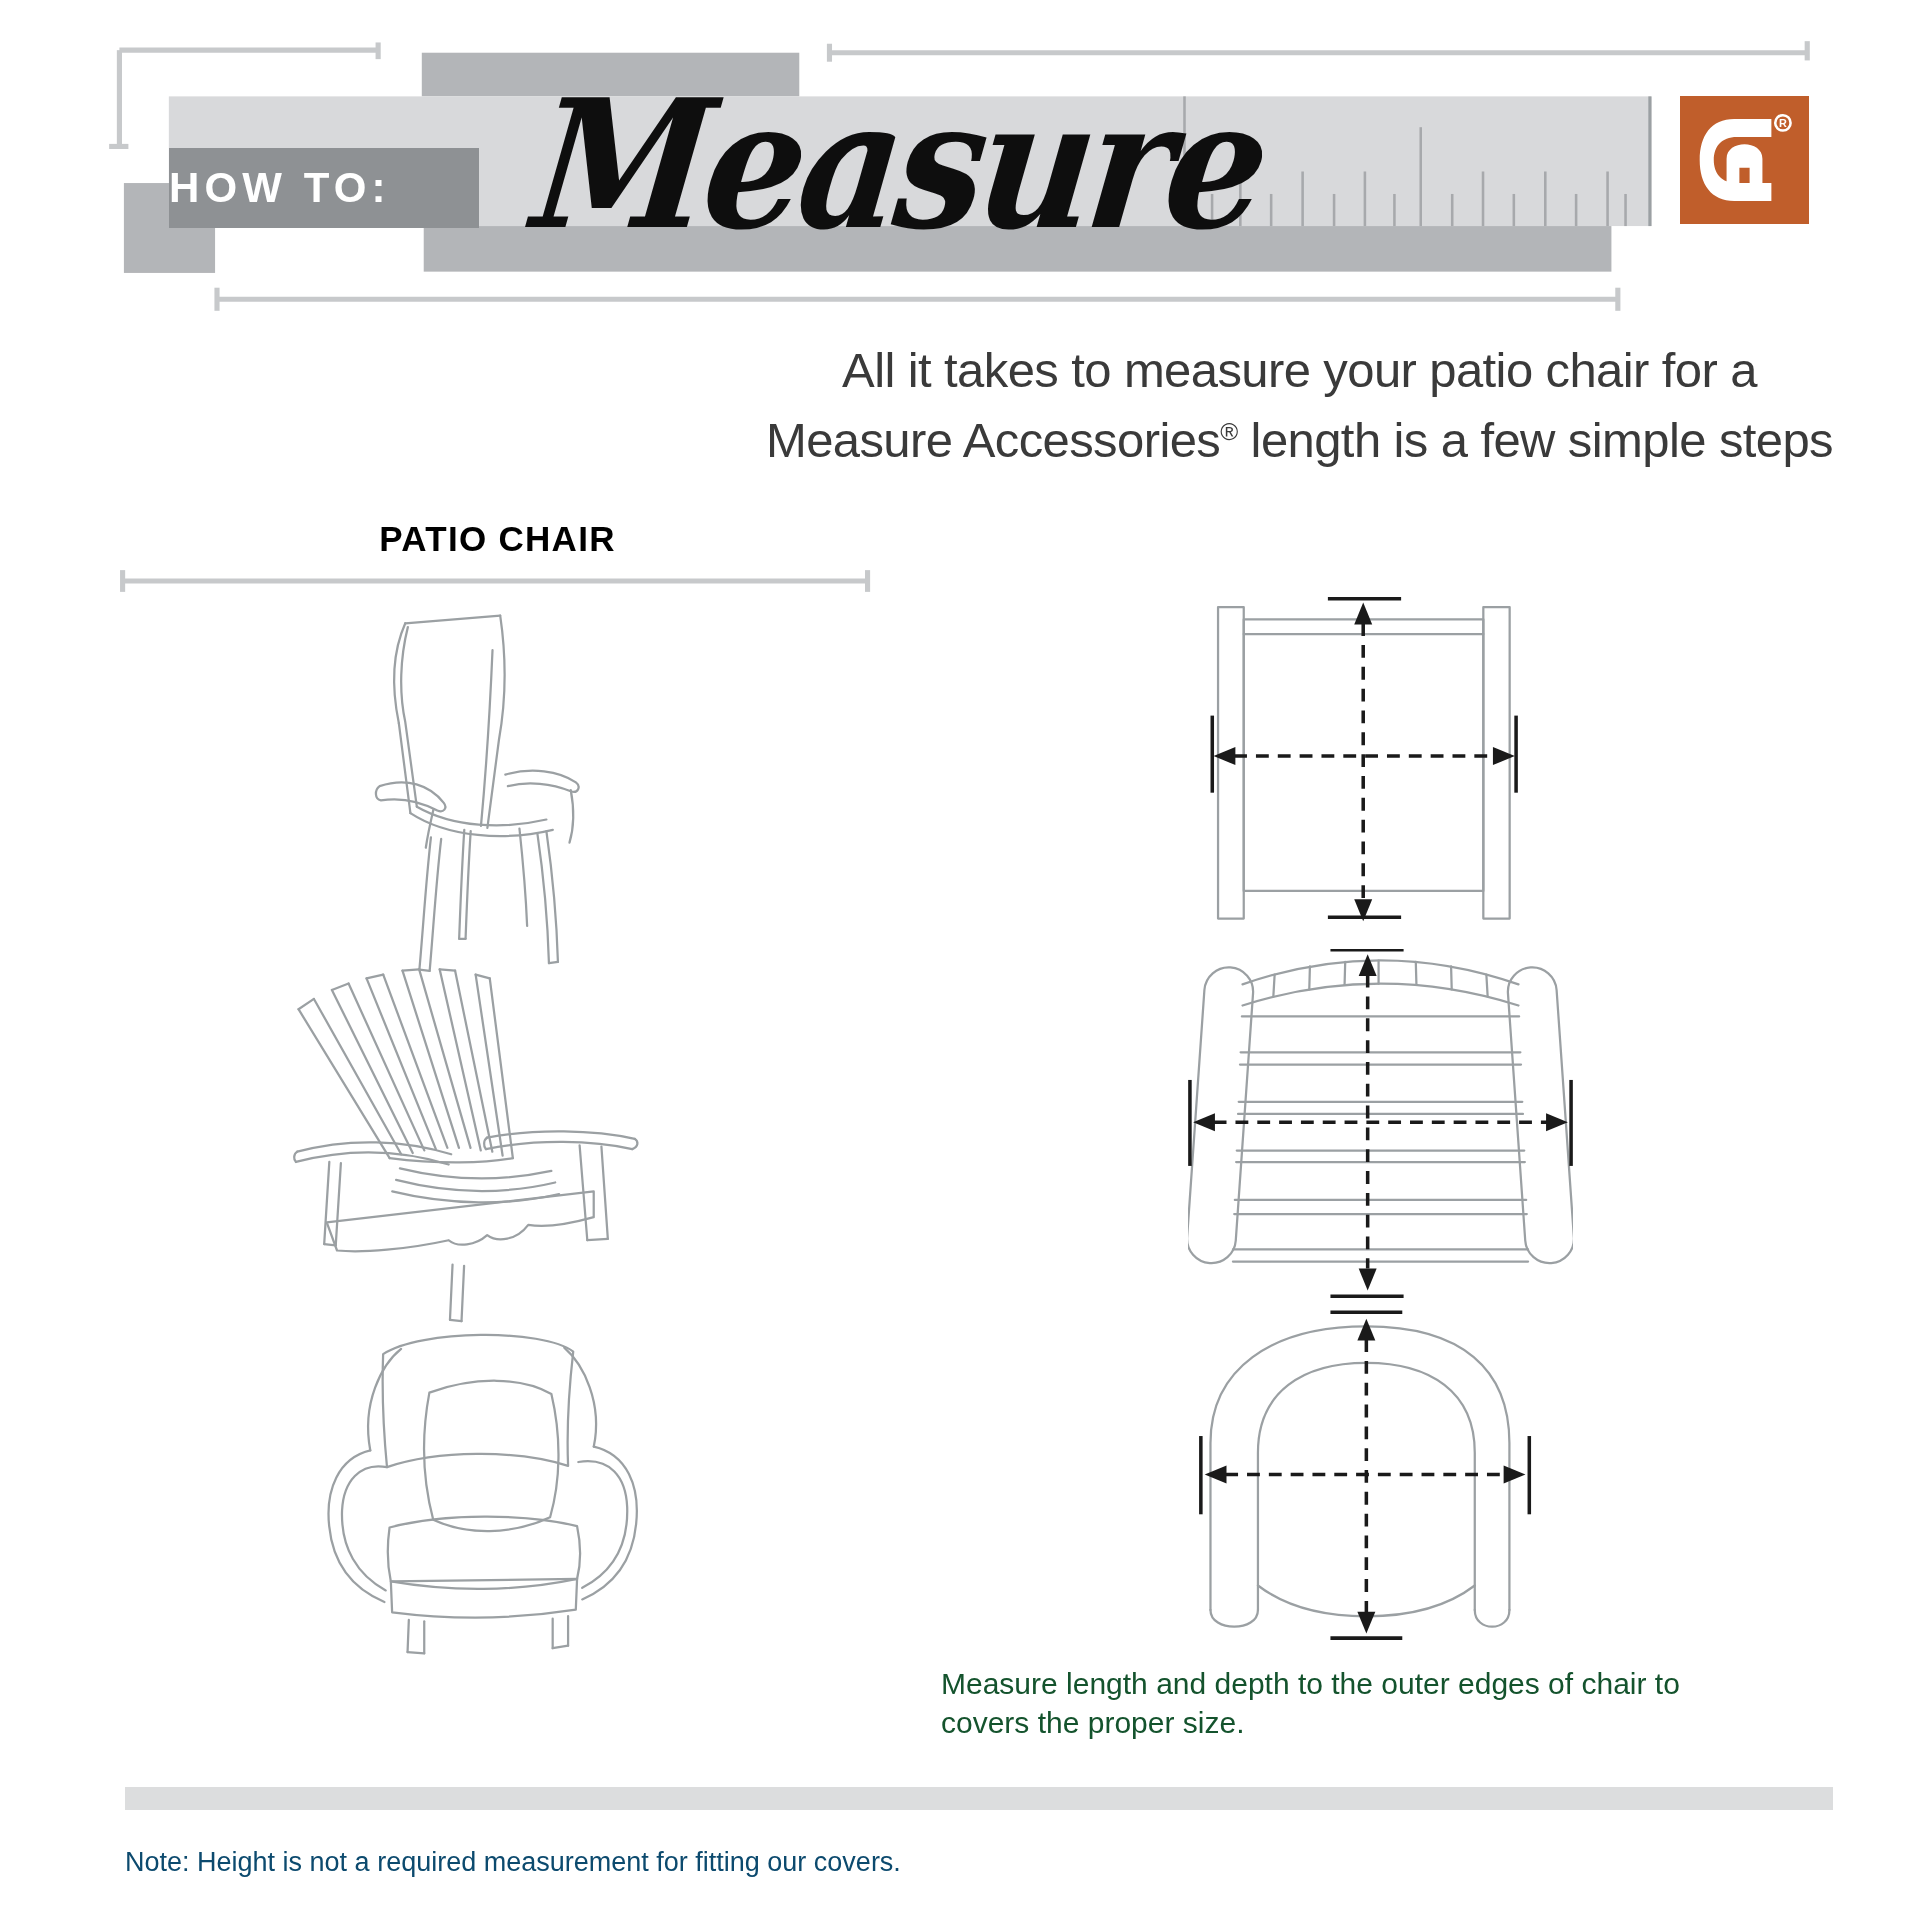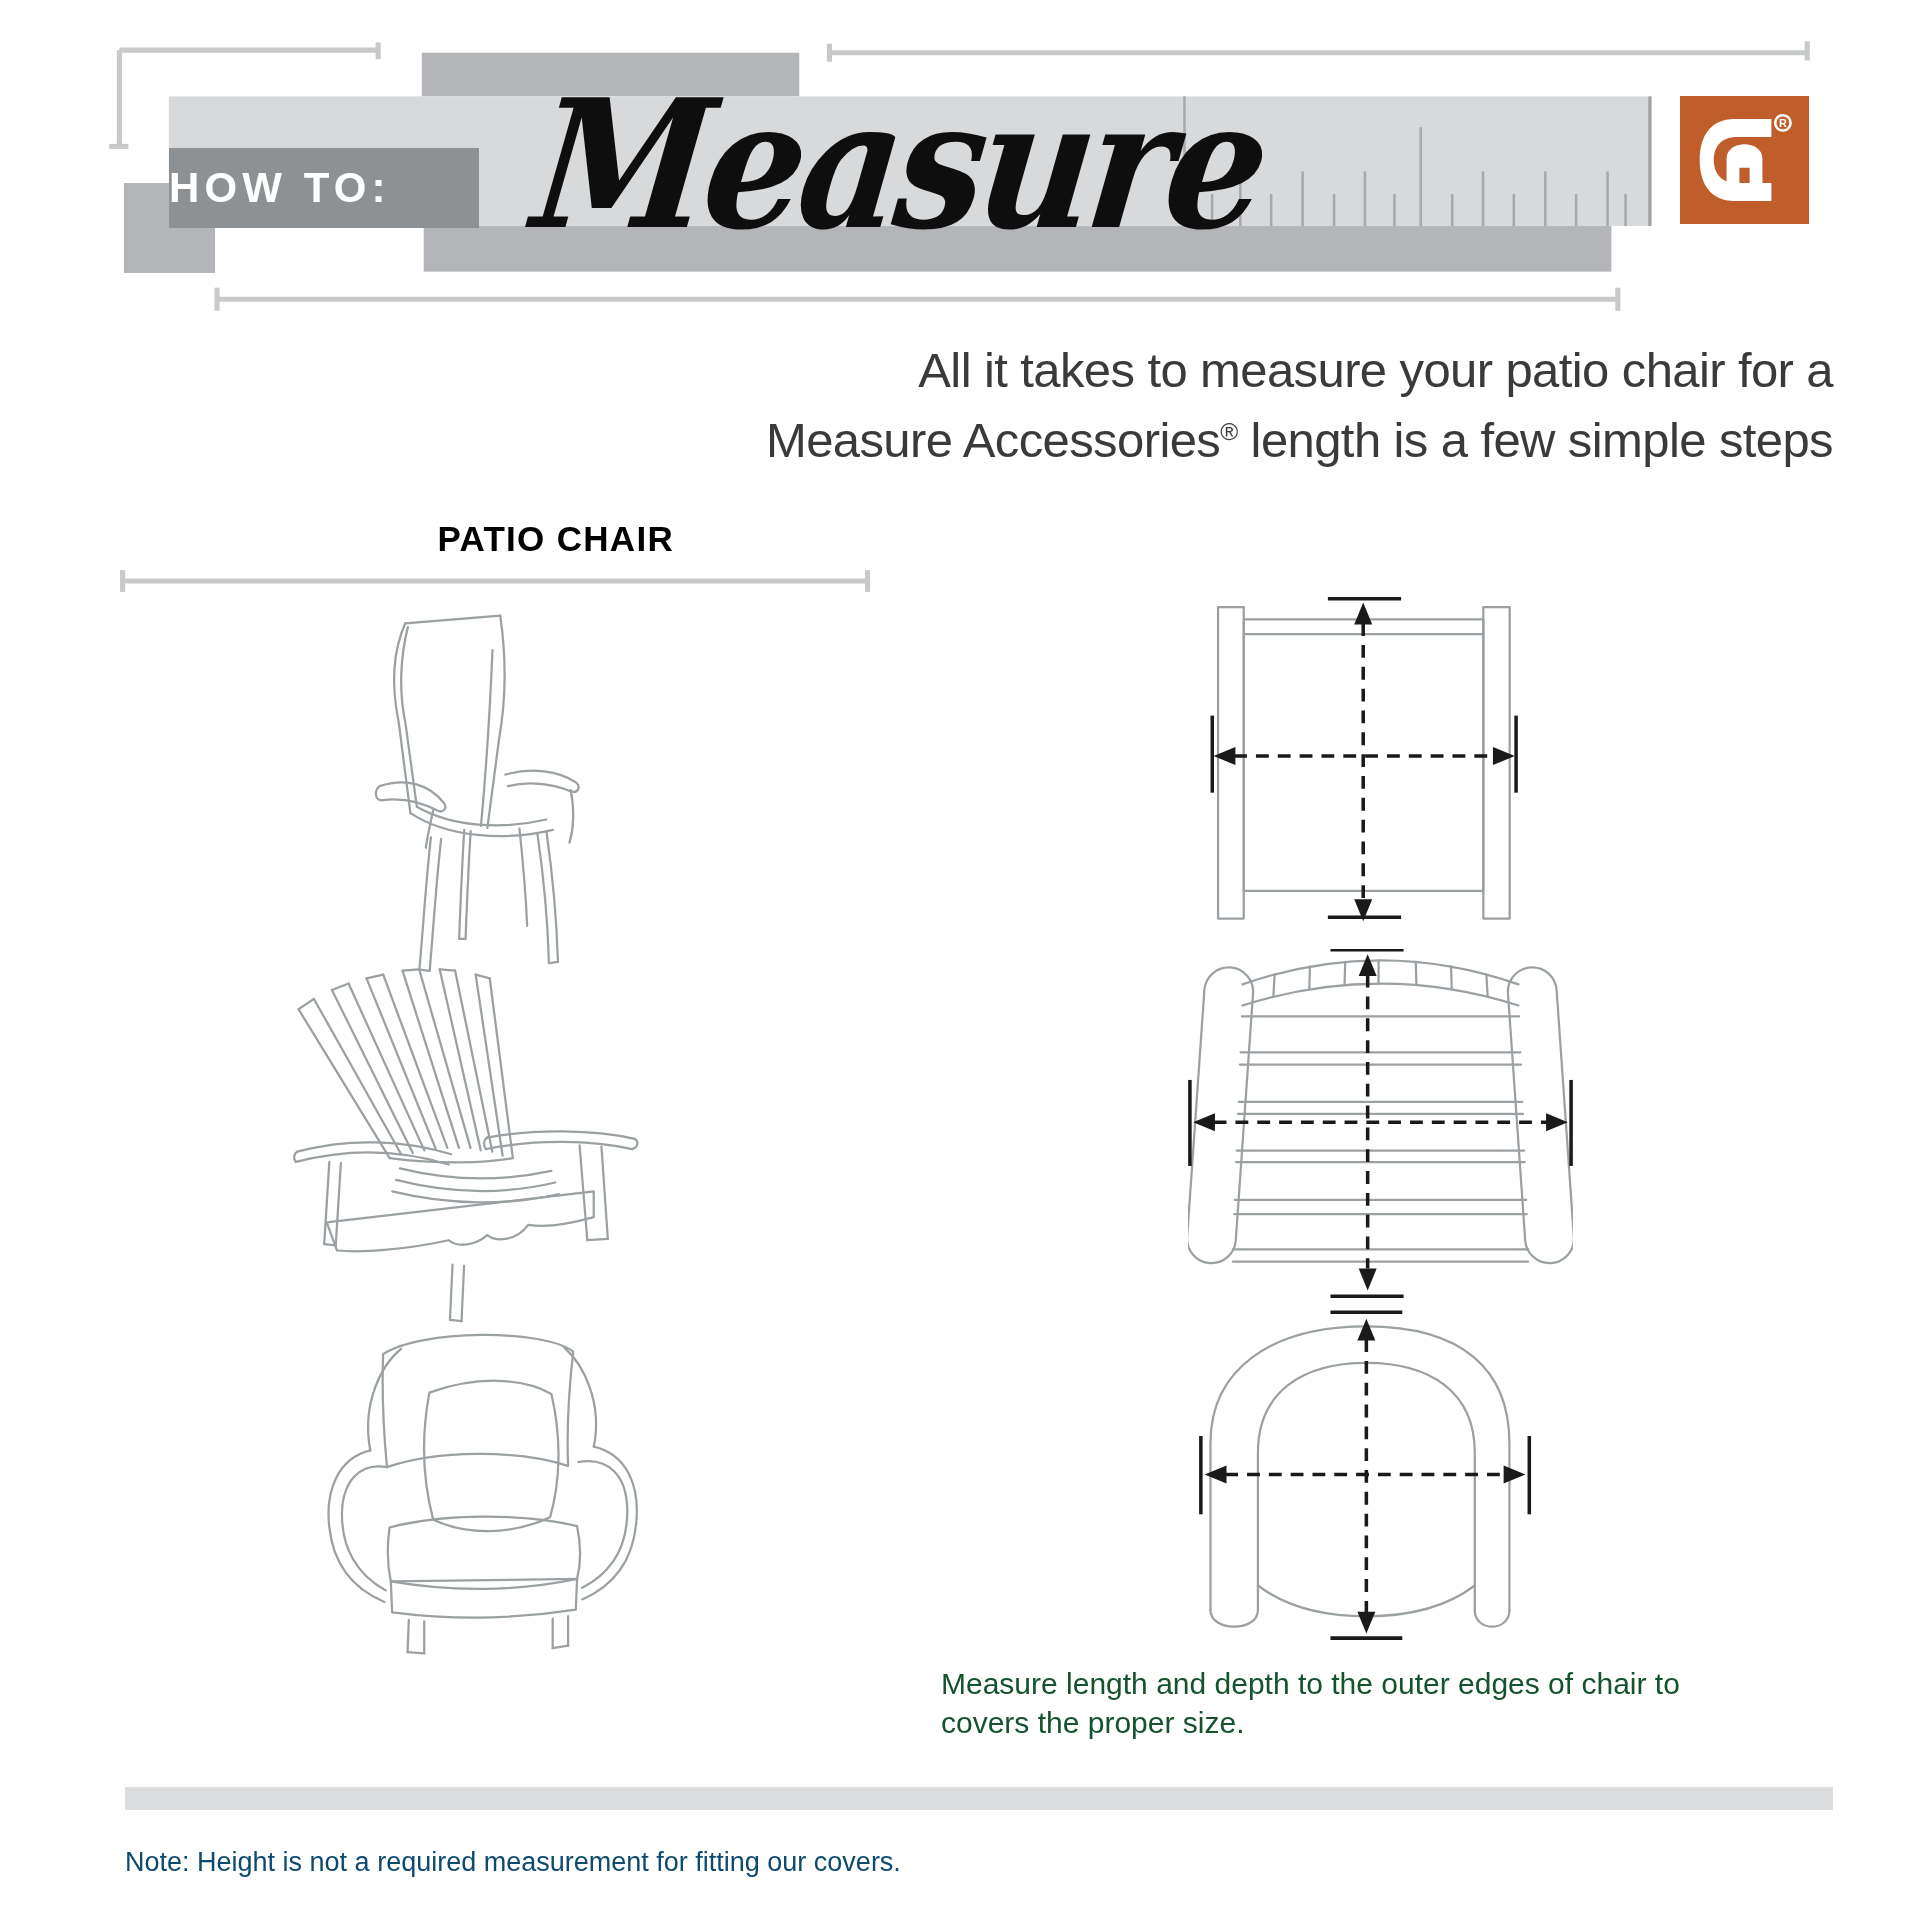--- a/index.html
+++ b/index.html
@@ -13,24 +13,24 @@
   .ah{fill:#1a1a1a;stroke:none;}
   .kicker-box{left:169px;top:148px;width:310px;height:80px;background:#8E9194;
               display:flex;align-items:center;justify-content:flex-start;z-index:4;}
   .kicker{color:#ffffff;font-size:42px;font-weight:700;letter-spacing:5.1px;white-space:nowrap;}
   .script-title{left:546px;top:76px;z-index:5;
      font-family:"DejaVu Serif","Liberation Serif",serif;font-style:italic;font-weight:700;
      font-size:159px;color:#0e0e0e;letter-spacing:-6.4px;line-height:1;
      transform:scaleY(1.12) skewX(-7deg);transform-origin:left top;white-space:nowrap;}
   .logo{left:1680px;top:96px;width:129px;height:128px;background:#C05E2B;z-index:5;
         display:flex;align-items:center;justify-content:center;}
-  .intro{right:93px;top:339px;text-align:right;font-size:49px;font-weight:300;
+  .intro{right:93px;top:339px;text-align:center;font-size:49px;font-weight:300;
          line-height:62px;color:#3a3a3a;letter-spacing:-0.6px;white-space:nowrap;margin-left:36px;}
   .intro sup{font-size:24.4px;}
-  .section-label{left:321px;top:519px;width:353px;text-align:right;font-size:35px;
+  .section-label{left:321px;top:519px;width:353px;text-align:center;font-size:35px;
          font-weight:700;letter-spacing:1.3px;color:#000;white-space:nowrap;}
   .caption{left:941px;top:1664px;font-size:30px;font-weight:300;line-height:39px;color:#14532d;}
   .divider{left:125px;top:1787px;width:1708px;height:22.5px;background:#DCDDDE;}
   .note{left:125px;top:1847px;font-size:27px;font-weight:400;color:#0c4a6e;white-space:nowrap;}
 </style>
 </head>
 <body>
 
 <div class="canvas">
 

